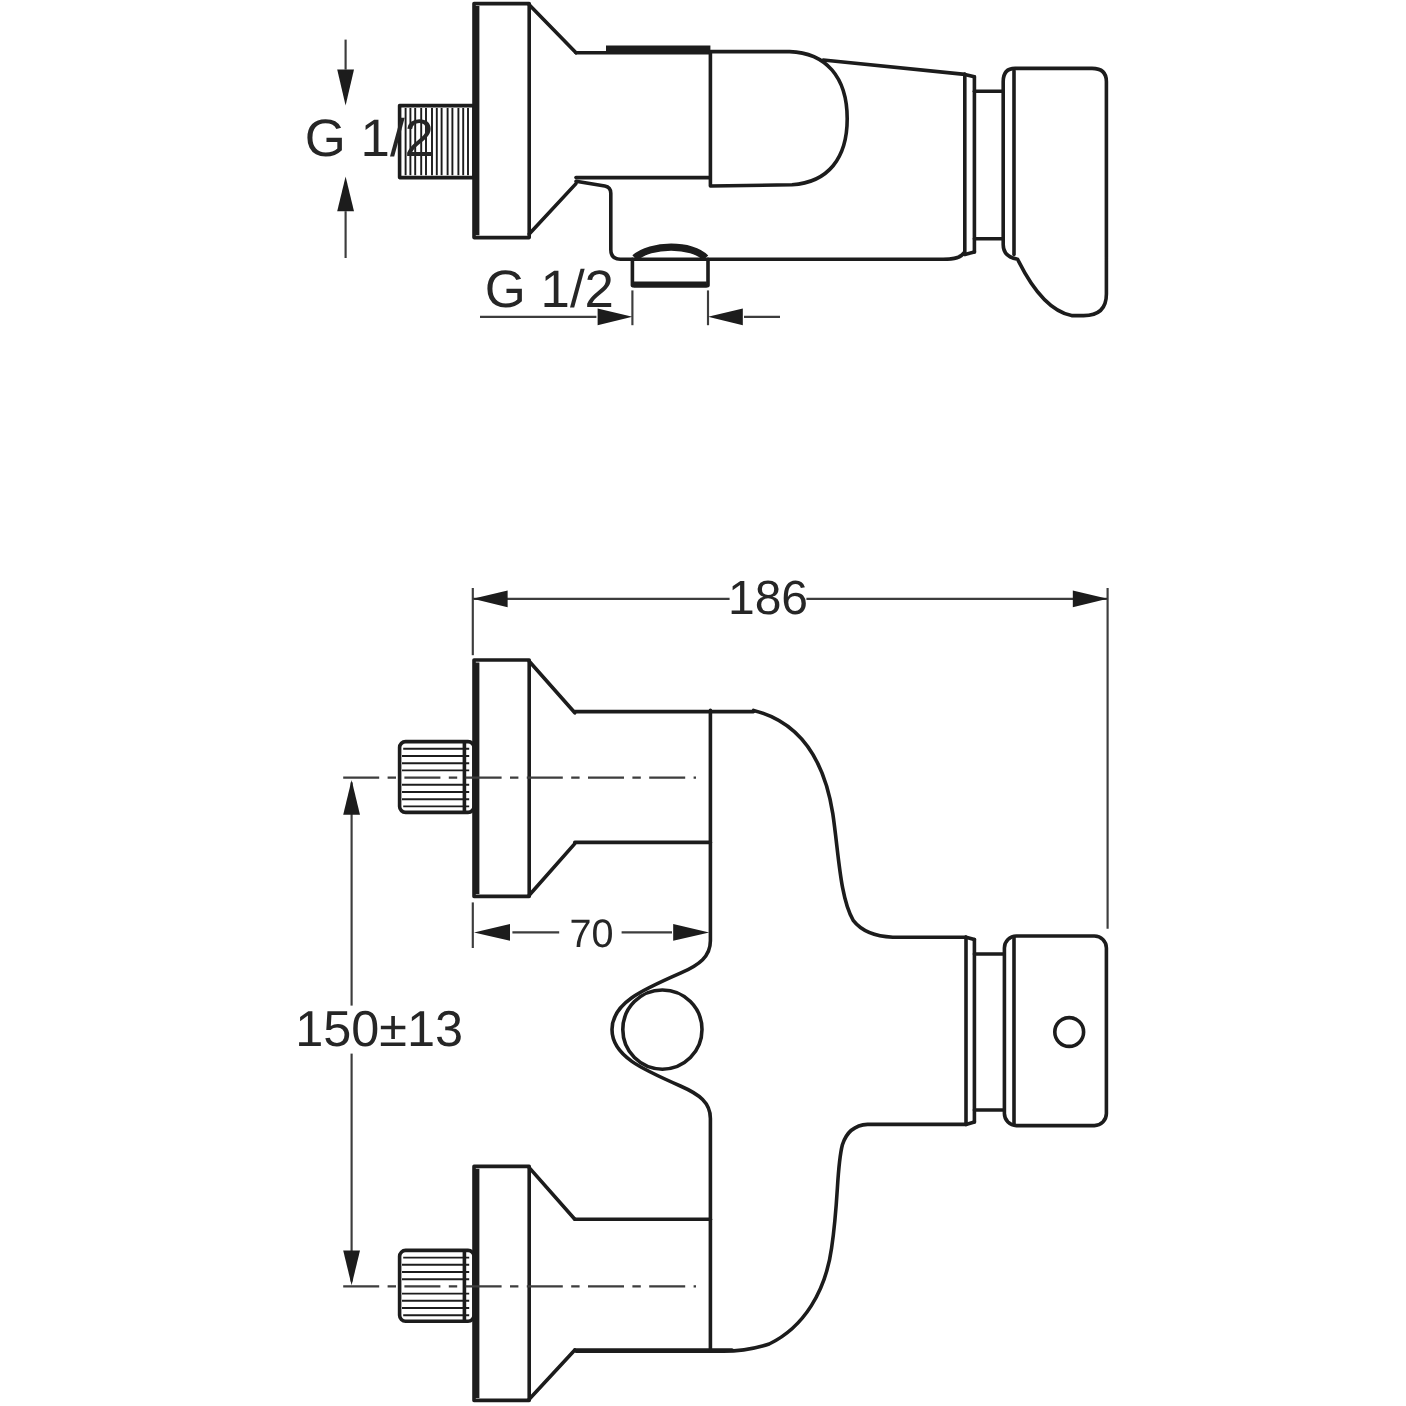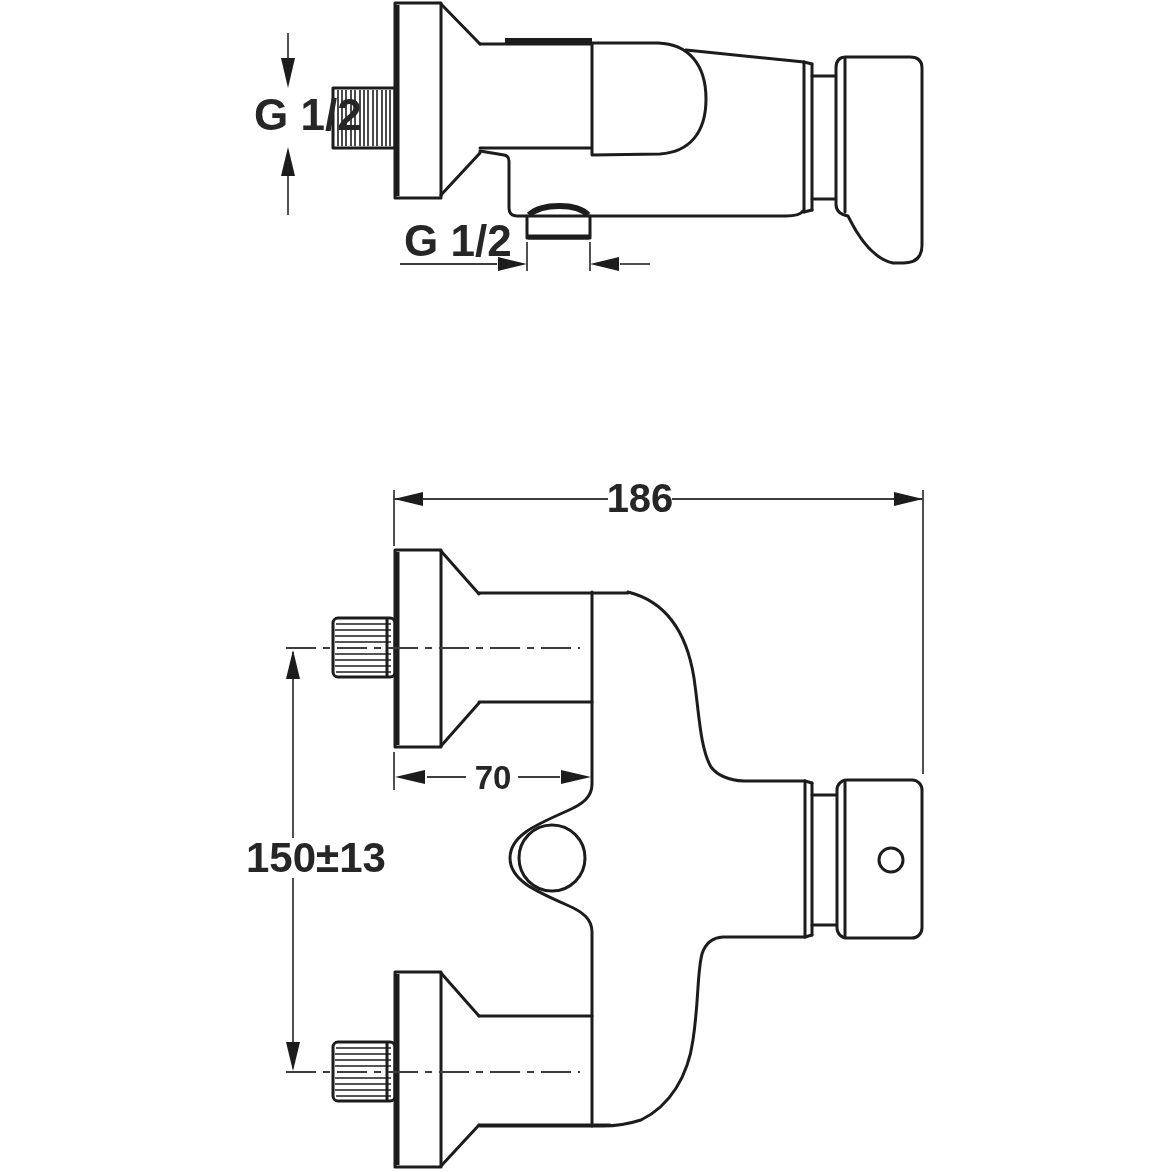--- a/index.html
+++ b/index.html
@@ -1,19 +1,18 @@
 <!DOCTYPE html>
 <html><head>
 <meta charset="utf-8">
 <style>
   html,body{margin:0;padding:0;background:#ffffff;}
   .canvas{
     width:1172px;height:1172px;background:#ffffff;position:relative;
     font-family:"Liberation Sans", sans-serif;
-    font-weight:bold;
   }
   svg{display:block;}
   .outline{stroke:#1c1c1c;stroke-width:3;fill:none;stroke-linejoin:round;stroke-linecap:round;}
   .outline-thick{stroke:#1c1c1c;stroke-width:6;fill:none;stroke-linecap:butt;}
   .edge-heavy{stroke:#1c1c1c;stroke-width:5;fill:none;stroke-linecap:butt;}
   .hatch{stroke:#1c1c1c;stroke-width:1.6;fill:none;}
   .dimline{stroke:#3d3d3d;stroke-width:1.8;fill:none;}
   .centerline{stroke:#3d3d3d;stroke-width:1.8;fill:none;stroke-dasharray:30 7 7 7;}
   .arrow{fill:#1c1c1c;stroke:none;}
   .whitefill{fill:#ffffff;}

